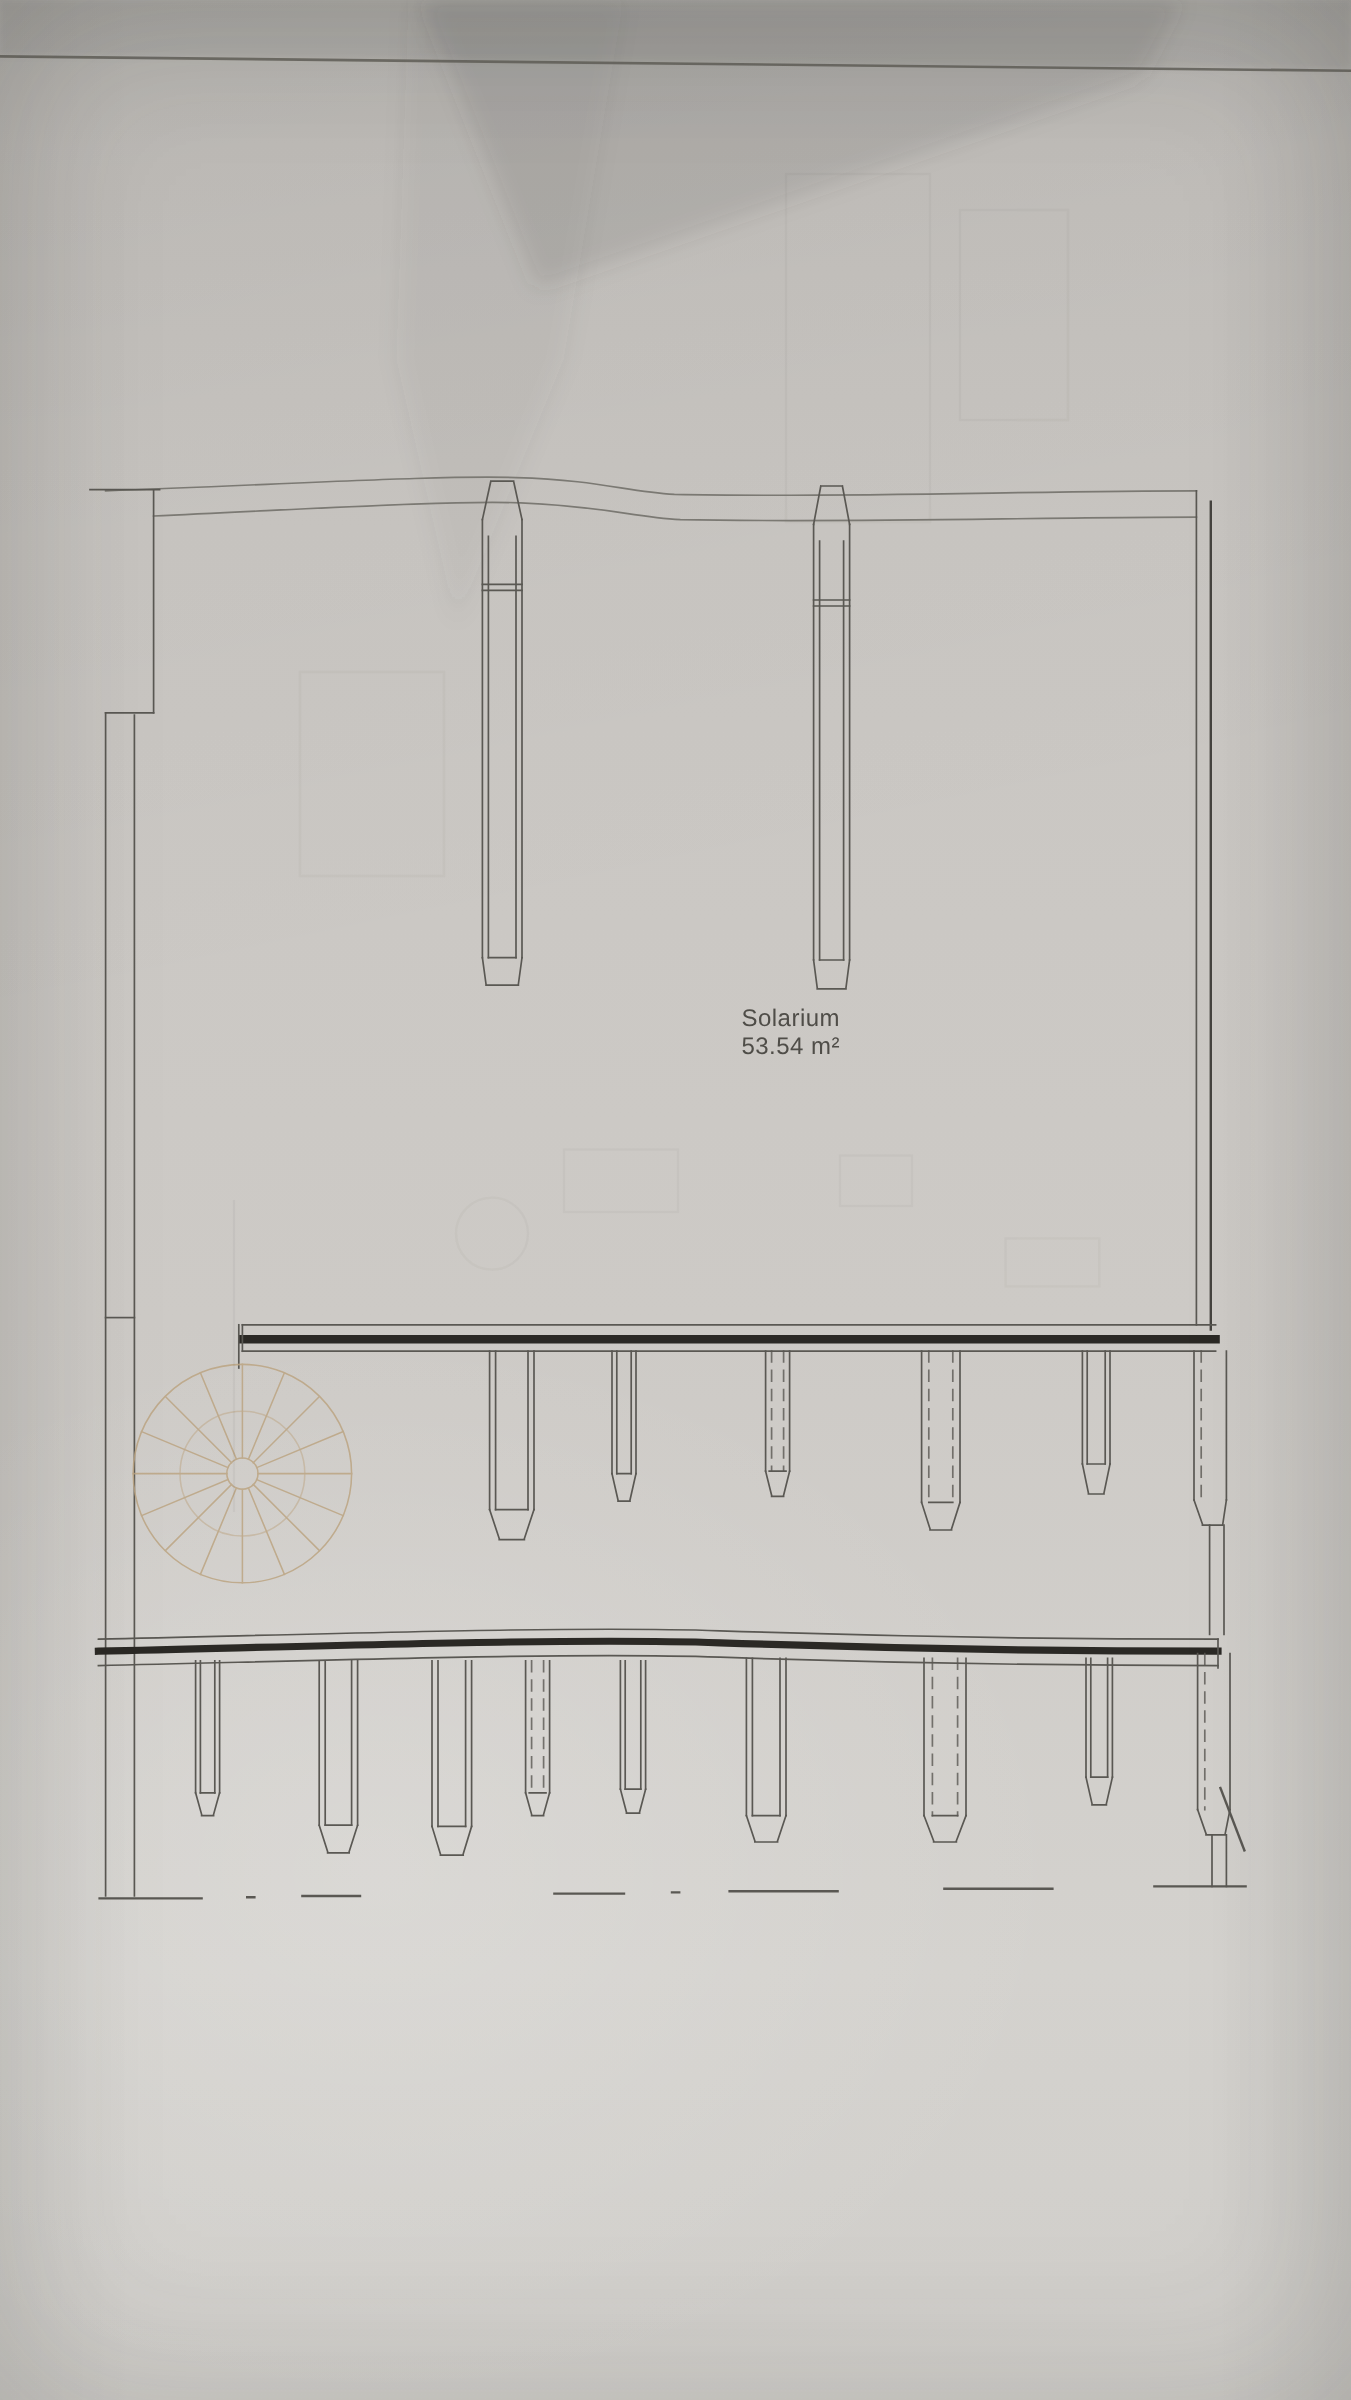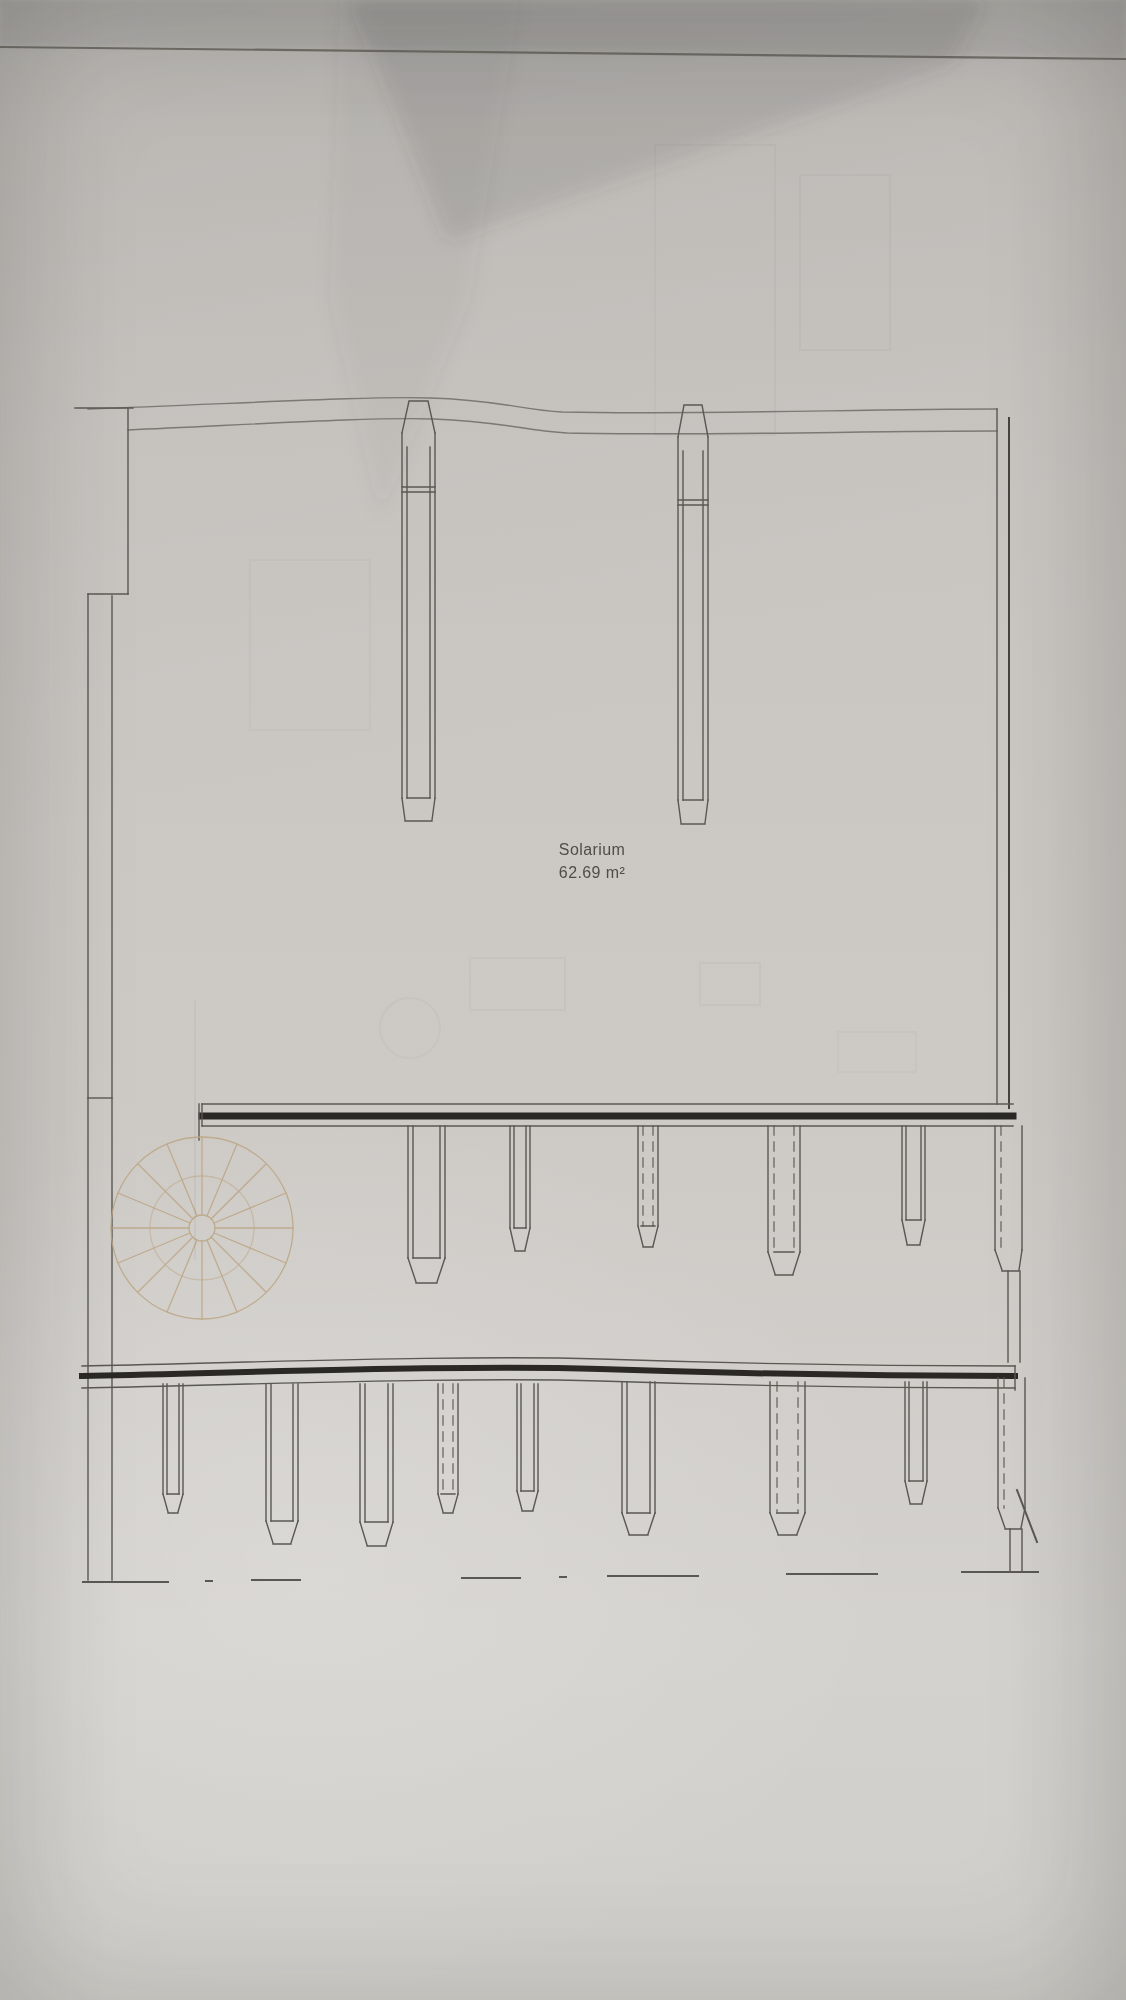--- a/index.html
+++ b/index.html
@@ -18,24 +18,24 @@
     position:absolute;inset:0;pointer-events:none;
     box-shadow:inset 0 0 140px rgba(50,48,45,0.18);
   }
   .crease{
     position:absolute;left:194px;top:1000px;width:2px;height:260px;
     background:rgba(0,0,0,0.035);
   }
   svg{position:absolute;left:0;top:0;}
   .label{
     position:absolute;
-    left:517px;top:838px;width:150px;
-    text-align:center;
+    left:550px;top:838px;width:150px;
+    text-align:right;
     color:#4f4d48;
-    font-size:16px;line-height:23px;letter-spacing:0.4px;
+    font-size:20px;line-height:23px;letter-spacing:0.4px;
   }
 </style>
 </head>
 <body>
 
 <div class="photo">
 
   <svg width="1126" height="2000" viewBox="0 0 1126 2000">
     <defs>
       <filter id="soft" x="-30%" y="-30%" width="160%" height="160%">
@@ -178,18 +178,18 @@
       </g>
 
       <g stroke-width="2">
         <path d="M83,1582 H168 M206,1581 H212 M252,1580 H300 M462,1578 H520 M560,1577 H566 M608,1576 H698 M787,1574 H877 M962,1572 H1038"></path>
       </g>
     </g>
   </svg>
 
   <div class="label">
     <div>Solarium</div>
-    <div>62.69 m²</div>
+    <div>53.54 m²</div>
   </div>
 
   <div class="crease"></div>
   <div class="vignette"></div>
 </div>
 
 </body></html>

